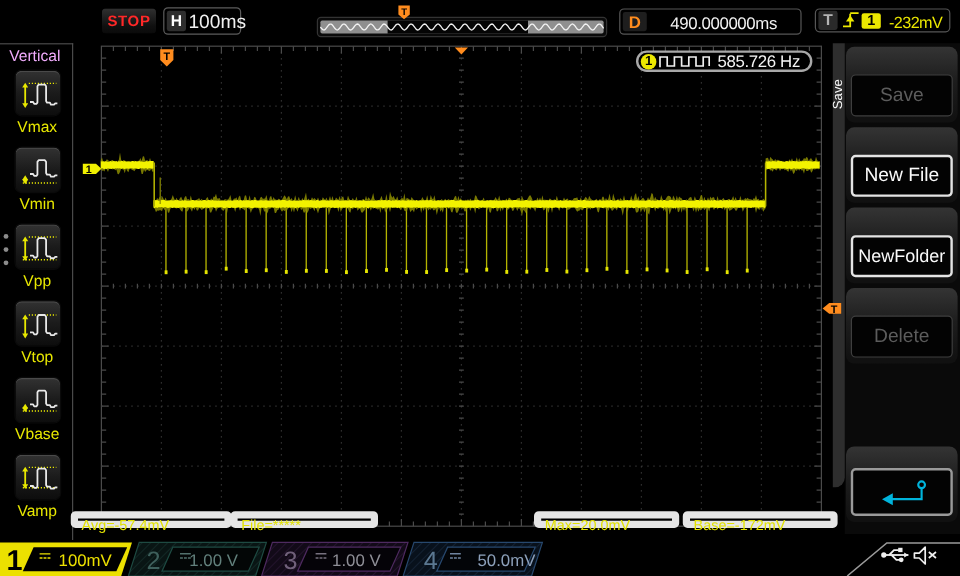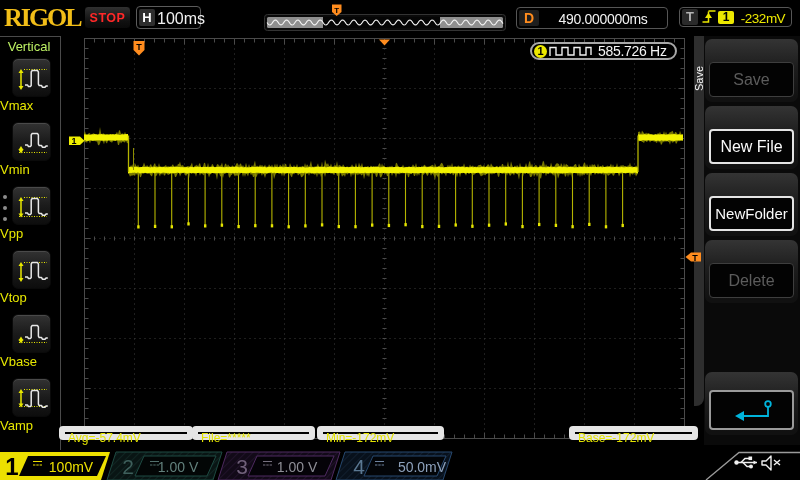--- a/index.html
+++ b/index.html
@@ -31,25 +31,25 @@
 #tbox .t { position:absolute; left:2px; top:1px; width:16px; height:16px; background:#2a2a2a;
   border-radius:2px; color:#b4b4b4; font-size:13px; font-weight:bold; text-align:center; line-height:16px; }
 #tbox .n { position:absolute; left:38px; top:2.5px; width:16px; height:13.5px; background:#ece800;
   border-radius:2px; color:#000; font-size:12px; font-weight:bold; text-align:center; line-height:13.5px; }
 #tbox .v { position:absolute; left:54px; top:2.5px; width:58px; text-align:center;
   color:#ece800; font-size:13.5px; letter-spacing:-0.5px; }
 
 
 #lpanel { left:0; top:36px; width:61px; height:414px;
   border-top:1px solid #4a4a4a; border-right:1px solid #4a4a4a; background:#000; }
-#ltitle { left:0; top:39px; width:58px; text-align:center; color:#bef264; font-size:13px; }
+#ltitle { left:0; top:39px; width:58px; text-align:center; color:#f0abfc; font-size:13px; }
 .lbtn { position:absolute; left:12px; width:39px; height:39px; border-radius:6px;
   background:linear-gradient(#323232,#1b1b1b 50%,#0d0d0d); border:1px solid #0a0a0a;
   box-shadow:inset 0 1px 0 #4a4a4a; padding:3px 0 0 2px; }
-.llab { position:absolute; left:0; width:62px; text-align:left; color:#e8e800; font-size:13px; }
+.llab { position:absolute; left:0; width:62px; text-align:center; color:#e8e800; font-size:13px; }
 .dot { position:absolute; left:3px; width:4px; height:4px; border-radius:50%; background:#8c8c8c; }
 
 
 #rtab { left:694px; top:36px; width:10px; height:370px; background:#2e2e2e;
   border-radius:0 0 8px 0; }
 #rtabtxt { left:694px; top:60px; width:11px; height:36px; color:#fafafa; font-size:11px;
   writing-mode:vertical-rl; transform:rotate(180deg); text-align:center; line-height:11px; }
 #rpanel { left:704px; top:36px; width:96px; height:409px; background:#0a0a0a; }
 .sect { position:absolute; left:705px; width:93px; height:63px; border-radius:7px;
   background:linear-gradient(#343434,#1d1d1d 45%,#111 95%); }
@@ -133,21 +133,20 @@
 <line x1="128.5" y1="135.5" x2="128.5" y2="172.0" stroke="#b4b400" stroke-width="1.3"></line>
 <line x1="638.0" y1="135.5" x2="638.0" y2="172.0" stroke="#b4b400" stroke-width="1.3"></line>
 <line x1="133.5" y1="148" x2="133.5" y2="170.0" stroke="#8e8e00" stroke-width="1"></line>
 <path d="M69,136.5 H80 L84.5,140.7 L80,145 H69 Z" fill="#f0f000"></path>
 <text x="74" y="144.2" font-family="Liberation Sans, sans-serif" font-size="9" font-weight="bold" fill="#000" text-anchor="middle">1</text>
 <path d="M133.5,41 H144.5 V50 L139,55.5 L133.5,50 Z" fill="#ff8c1e"></path>
 <text x="139" y="50" font-family="Liberation Sans, sans-serif" font-size="9" font-weight="bold" fill="#000" text-anchor="middle">T</text>
 <path d="M379,39.5 H390 L384.5,45.5 Z" fill="#ff8c1e"></path>
 </svg>
 
-<div class="abs" id="rigol">RIGOL</div>
 <div class="abs" id="stop">STOP</div>
 <div class="abs" id="hbox">
       <div class="h">H</div>
       <div class="v">100ms</div>
     </div>
 <svg width="246" height="32" viewBox="0 0 246 32" style="position:absolute;left:262;top:0">
 <rect x="2.5" y="14.5" width="241" height="16" rx="3" fill="#0a0a0a" stroke="#333"></rect>
 <rect x="5" y="17" width="236" height="11" rx="1.5" fill="#8f8f8f"></rect>
 <rect x="61" y="17" width="117" height="11" fill="#050505"></rect>
 <polyline points="5,22.5 6,23.8 7,24.8 8,25.0 9,24.5 10,23.3 11,21.9 12,20.7 13,20.1 14,20.1 15,20.9 16,22.2 17,23.6 18,24.6 19,25.0 20,24.6 21,23.6 22,22.2 23,20.9 24,20.1 25,20.1 26,20.7 27,21.9 28,23.3 29,24.5 30,25.0 31,24.8 32,23.8 33,22.5 34,21.2 35,20.2 36,20.0 37,20.5 38,21.7 39,23.1 40,24.3 41,24.9 42,24.9 43,24.1 44,22.8 45,21.4 46,20.4 47,20.0 48,20.4 49,21.4 50,22.8 51,24.1 52,24.9 53,24.9 54,24.3 55,23.1 56,21.7 57,20.5 58,20.0 59,20.2 60,21.2 61,22.5 62,23.8 63,24.8 64,25.0 65,24.5 66,23.3 67,21.9 68,20.7 69,20.1 70,20.1 71,20.9 72,22.2 73,23.6 74,24.6 75,25.0 76,24.6 77,23.6 78,22.2 79,20.9 80,20.1 81,20.1 82,20.7 83,21.9 84,23.3 85,24.5 86,25.0 87,24.8 88,23.8 89,22.5 90,21.2 91,20.2 92,20.0 93,20.5 94,21.7 95,23.1 96,24.3 97,24.9 98,24.9 99,24.1 100,22.8 101,21.4 102,20.4 103,20.0 104,20.4 105,21.4 106,22.8 107,24.1 108,24.9 109,24.9 110,24.3 111,23.1 112,21.7 113,20.5 114,20.0 115,20.2 116,21.2 117,22.5 118,23.8 119,24.8 120,25.0 121,24.5 122,23.3 123,21.9 124,20.7 125,20.1 126,20.1 127,20.9 128,22.2 129,23.6 130,24.6 131,25.0 132,24.6 133,23.6 134,22.2 135,20.9 136,20.1 137,20.1 138,20.7 139,21.9 140,23.3 141,24.5 142,25.0 143,24.8 144,23.8 145,22.5 146,21.2 147,20.2 148,20.0 149,20.5 150,21.7 151,23.1 152,24.3 153,24.9 154,24.9 155,24.1 156,22.8 157,21.4 158,20.4 159,20.0 160,20.4 161,21.4 162,22.8 163,24.1 164,24.9 165,24.9 166,24.3 167,23.1 168,21.7 169,20.5 170,20.0 171,20.2 172,21.2 173,22.5 174,23.8 175,24.8 176,25.0 177,24.5 178,23.3 179,21.9 180,20.7 181,20.1 182,20.1 183,20.9 184,22.2 185,23.6 186,24.6 187,25.0 188,24.6 189,23.6 190,22.2 191,20.9 192,20.1 193,20.1 194,20.7 195,21.9 196,23.3 197,24.5 198,25.0 199,24.8 200,23.8 201,22.5 202,21.2 203,20.2 204,20.0 205,20.5 206,21.7 207,23.1 208,24.3 209,24.9 210,24.9 211,24.1 212,22.8 213,21.4 214,20.4 215,20.0 216,20.4 217,21.4 218,22.8 219,24.1 220,24.9 221,24.9 222,24.3 223,23.1 224,21.7 225,20.5 226,20.0 227,20.2 228,21.2 229,22.5 230,23.8 231,24.8 232,25.0 233,24.5 234,23.3 235,21.9 236,20.7 237,20.1 238,20.1 239,20.9 240,22.2 241,23.6" fill="none" stroke="#f2f2f2" stroke-width="1.1"></polyline>
@@ -247,21 +246,21 @@
 <div class="abs" id="freq">
       <div class="c1">1</div>
       <svg width="43" height="11" viewBox="0 0 43 11" style="margin:0 2px 0 2px">
         <path d="M1,10 V1.5 H7 V9 H13 V1.5 H19 V9 H25 V1.5 H31 V9 H37 V1.5 H42 V9" fill="none" stroke="#f0f0f0" stroke-width="1.4"></path>
       </svg>
       <div class="fv">585.726 Hz</div>
     </div>
 
 <div class="pill" style="left:59px;width:134px">Avg=-57.4mV</div>
 <div class="pill" style="left:192px;width:123px">File=*****</div>
-<div class="pill" style="left:317px;width:127px">Min=-172mV</div>
+<div class="pill" style="left:445px;width:121px">Max=20.0mV</div>
 <div class="pill" style="left:569px;width:129px">Base=-172mV</div>
 
 <svg width="800" height="30" viewBox="0 0 800 30" style="position:absolute;left:0;top:450">
 <defs>
 <pattern id="h2" width="5" height="5" patternTransform="rotate(45)" patternUnits="userSpaceOnUse">
   <rect width="5" height="5" fill="#091514"></rect>
           <line x1="0" y1="0" x2="0" y2="5" stroke="#122925" stroke-width="1.5"></line>
 </pattern>
 <pattern id="h3" width="5" height="5" patternTransform="rotate(45)" patternUnits="userSpaceOnUse">
   <rect width="5" height="5" fill="#120a18"></rect>

